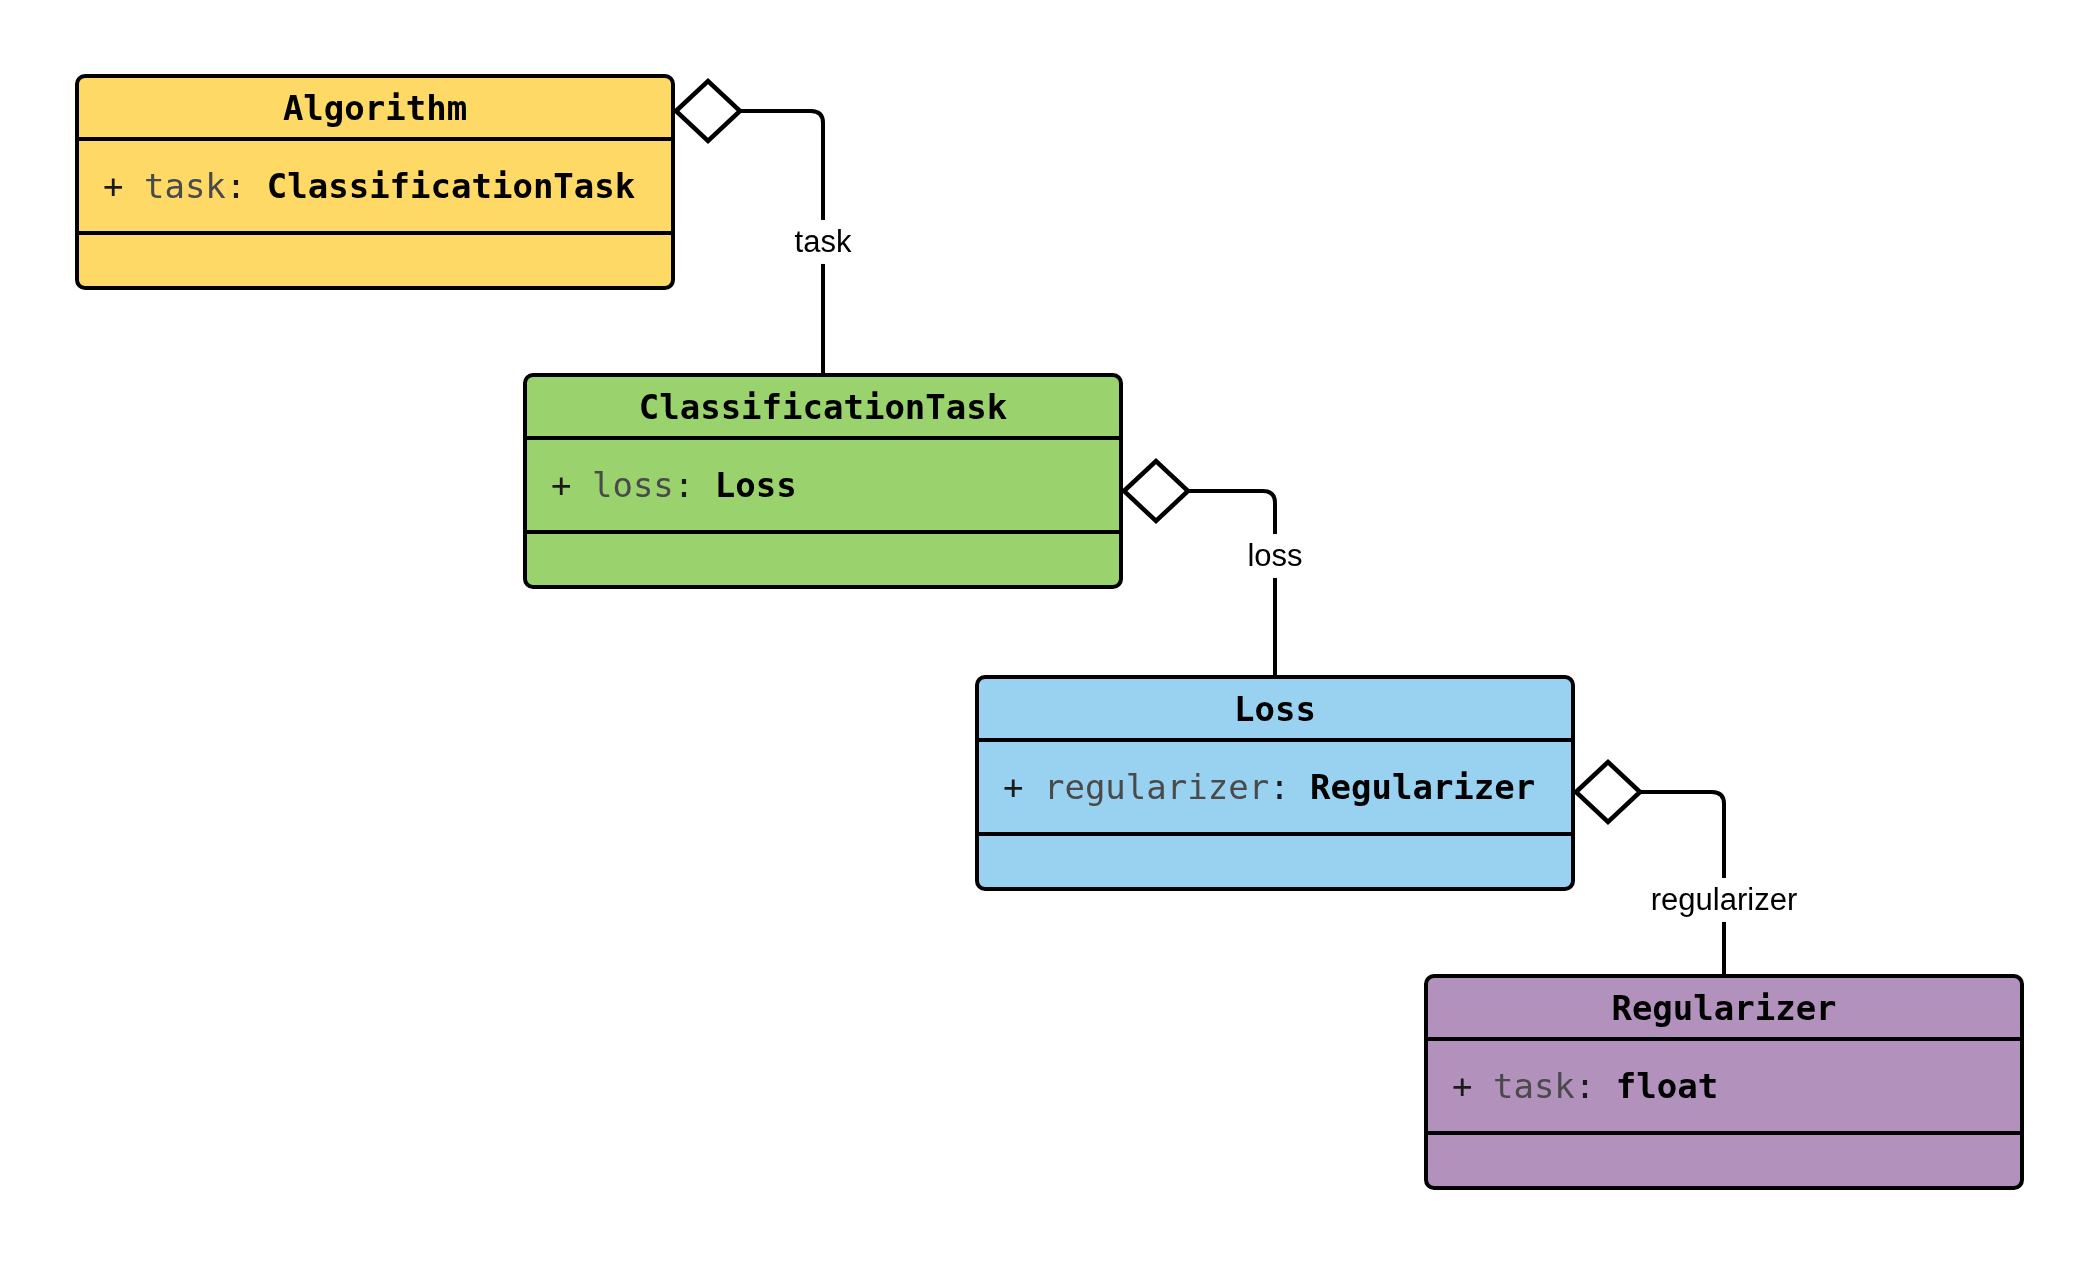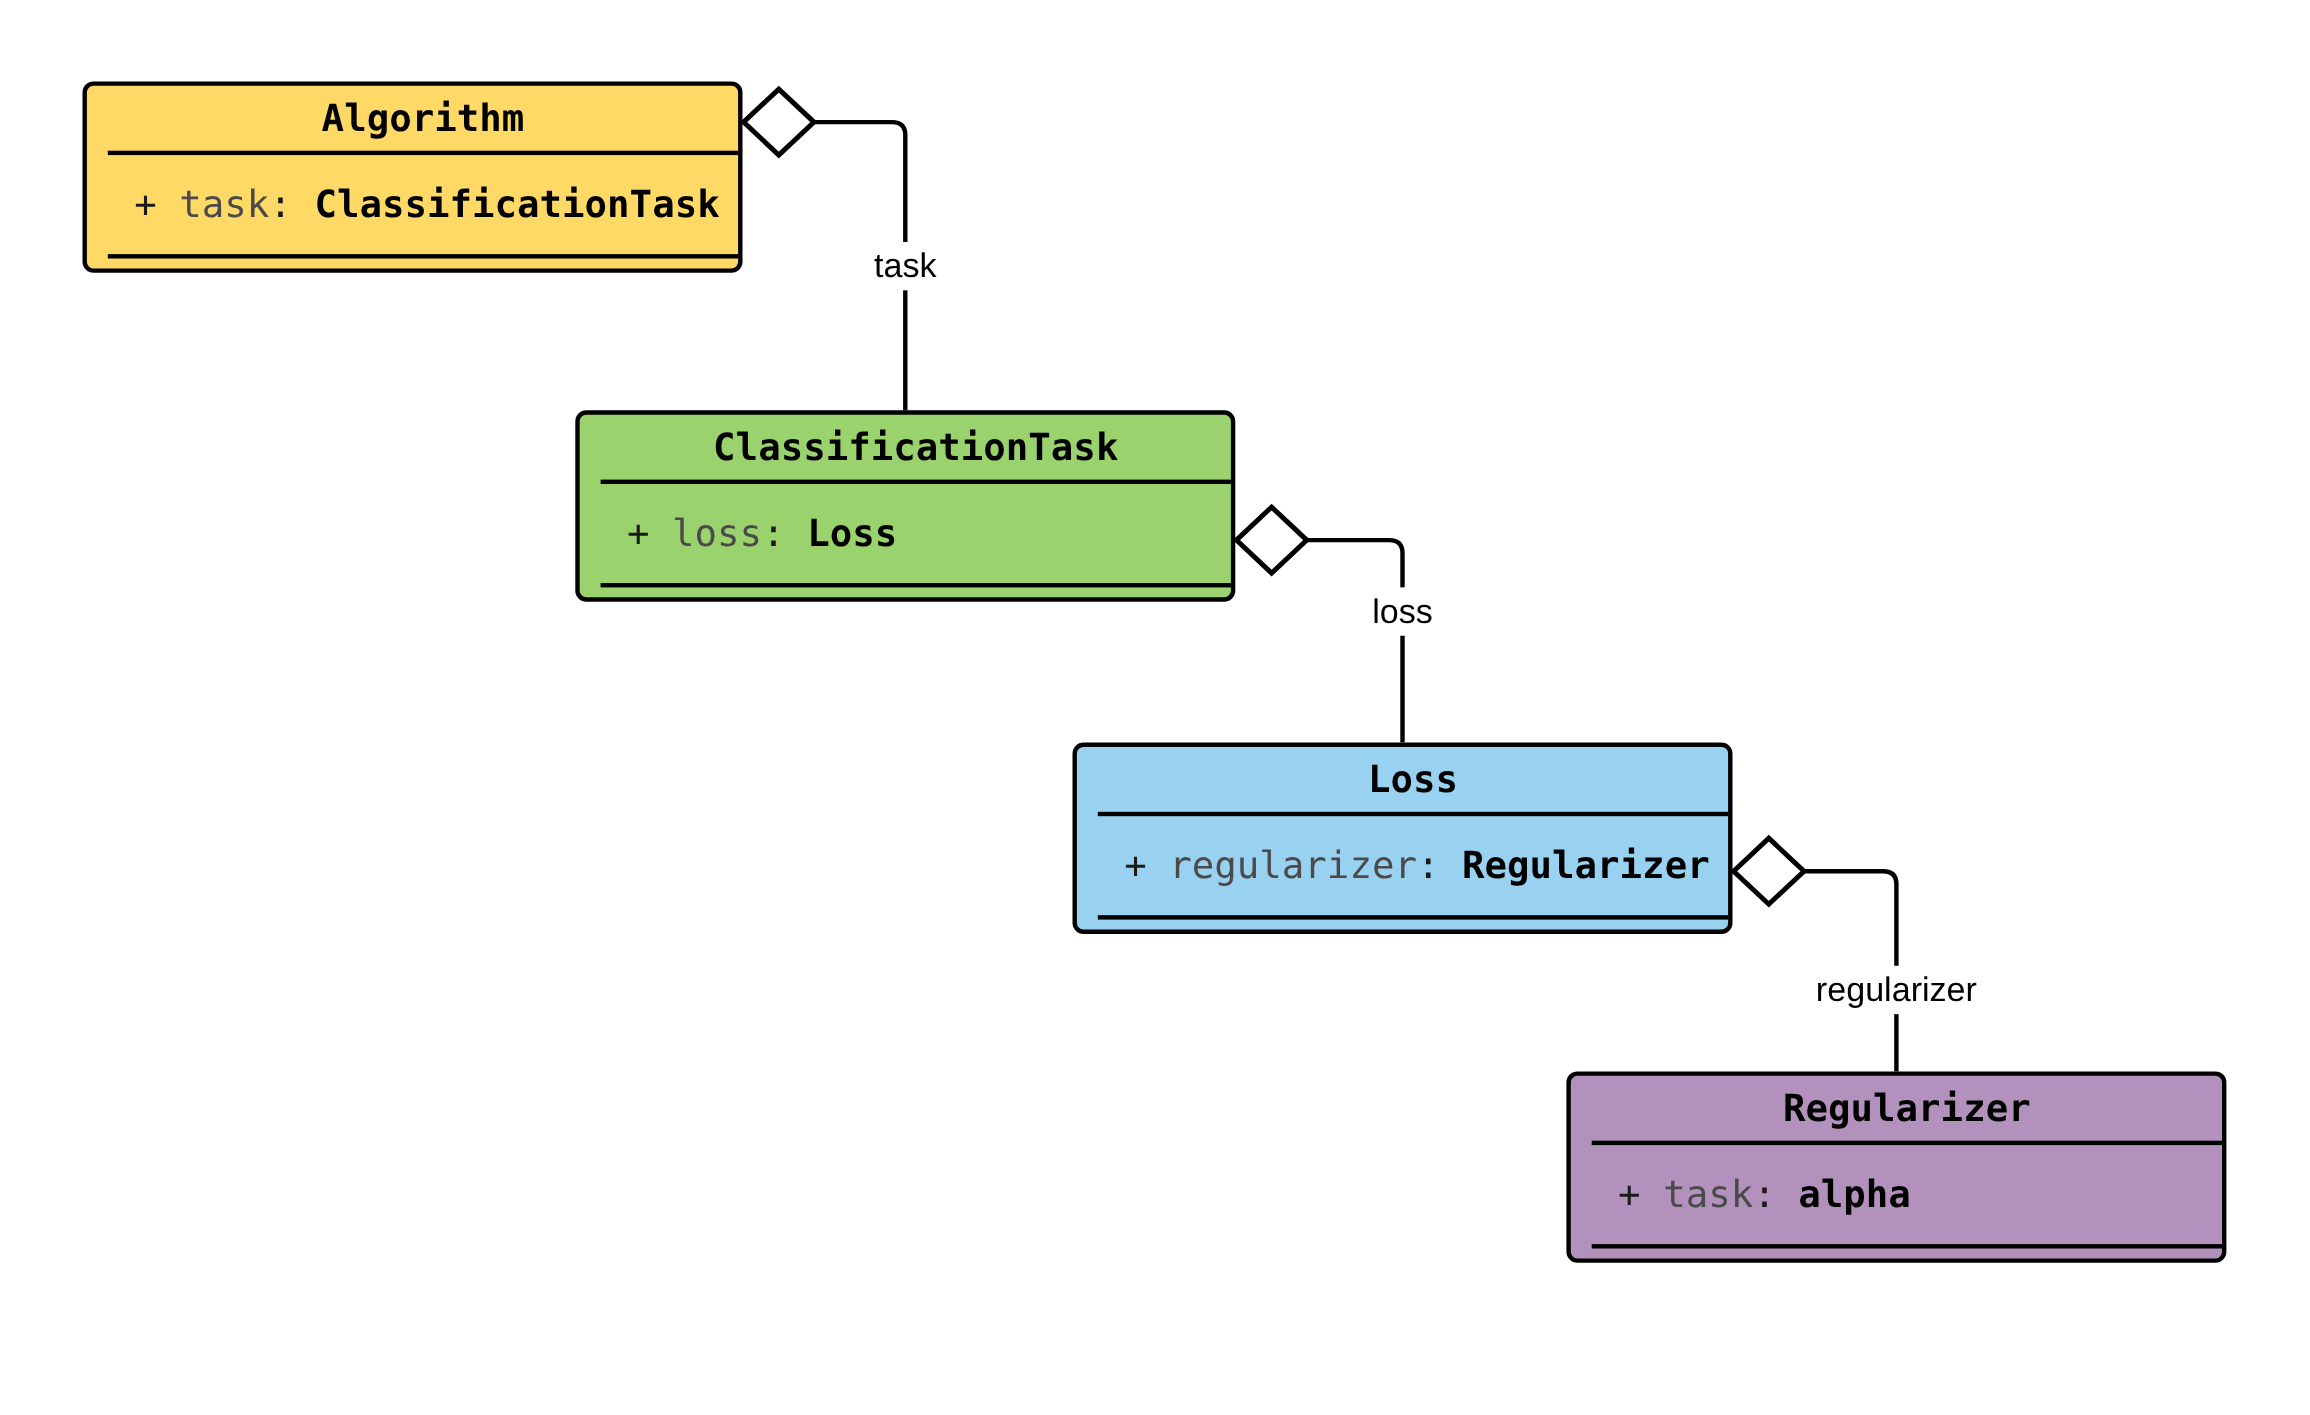--- a/index.html
+++ b/index.html
@@ -12,27 +12,26 @@
     position: relative;
     width: 2100px;
     height: 1286px;
     background: #ffffff;
     overflow: hidden;
   }
   
   .class-box {
     position: absolute;
     width: 600px;
-    height: 174px;
+    height: 216px;
     box-sizing: border-box;
     border: 4px solid #000000;
     border-radius: 10px;
     display: flex;
     flex-direction: column;
-    padding-left: 19px;
   }
   .compartment { box-sizing: border-box; }
   .compartment.title {
     height: 63px;
     border-bottom: 4px solid #000000;
     display: flex;
     align-items: center;
     justify-content: center;
     font-size: 34px;
     font-weight: bold;
@@ -111,21 +110,21 @@
   </div>
 
   <div class="class-box" style="left: 975px; top: 675px; background-color: rgb(153, 209, 241);">
     <div class="compartment title">Loss</div>
     <div class="compartment attrs"><span class="attr-vis">+ </span><span class="attr-name">regularizer</span><span class="attr-sep">: </span><span class="attr-type">Regularizer</span></div>
     <div class="compartment methods"></div>
   </div>
 
   <div class="class-box" style="left: 1424px; top: 974px; background-color: rgb(178, 146, 189);">
     <div class="compartment title">Regularizer</div>
-    <div class="compartment attrs"><span class="attr-vis">+ </span><span class="attr-name">task</span><span class="attr-sep">: </span><span class="attr-type">alpha</span></div>
+    <div class="compartment attrs"><span class="attr-vis">+ </span><span class="attr-name">task</span><span class="attr-sep">: </span><span class="attr-type">float</span></div>
     <div class="compartment methods"></div>
   </div>
 
   <div class="edge-label" style="left:823px; top:242px;">task</div>
   <div class="edge-label" style="left:1275px; top:556px;">loss</div>
   <div class="edge-label" style="left:1724px; top:900px;">regularizer</div>
 
 </div>
 
 </body></html>

